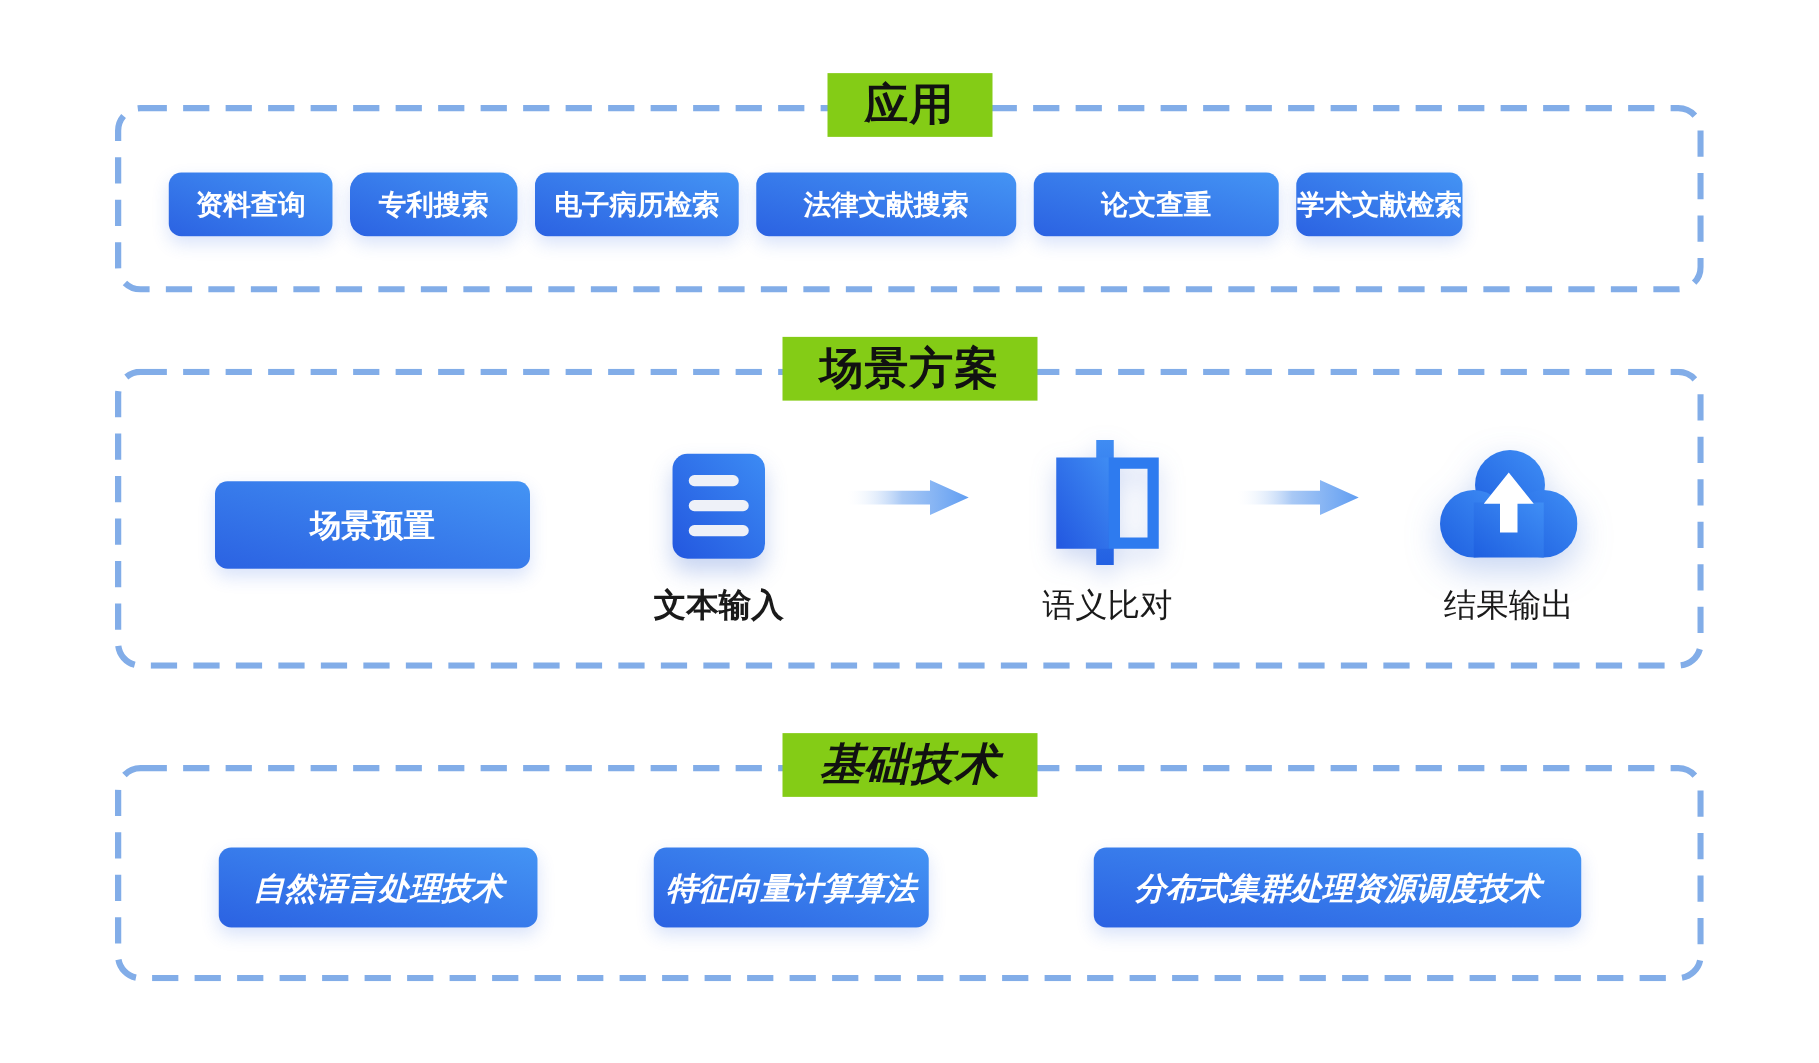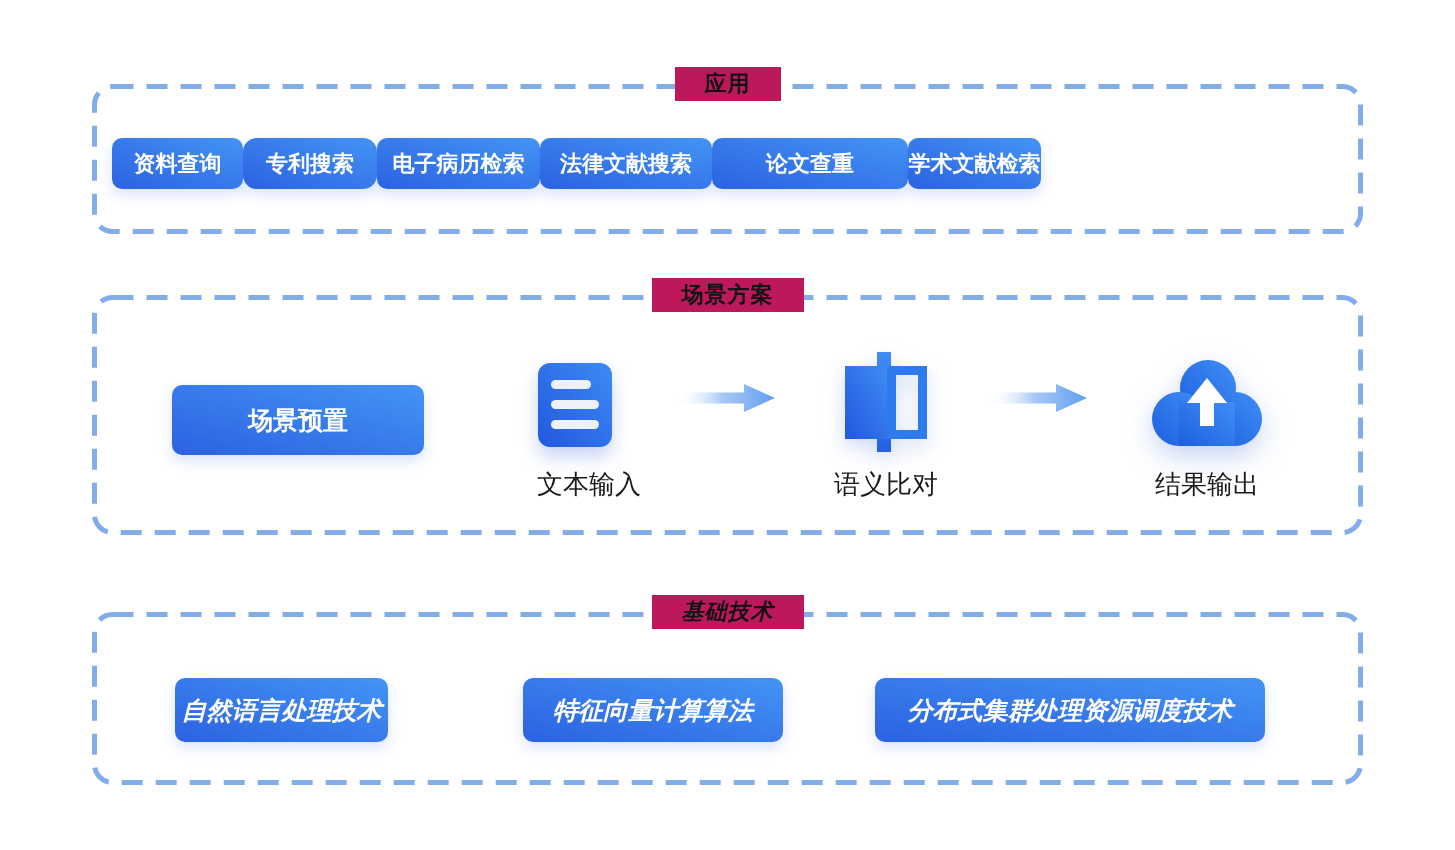--- a/index.html
+++ b/index.html
@@ -9,52 +9,52 @@
   .section { position: absolute; left: 92px; width: 1271px; }
   #section-applications { top: 84px;  height: 150px; }
   #section-scenario     { top: 295px; height: 240px; }
   #section-technology   { top: 612px; height: 173px; font-style: italic; }
 
   .dash-border { position: absolute; inset: 0; width: 100%; height: 100%; }
 
   .section-title {
     position: absolute; top: 0; left: 50%;
     transform: translate(-50%, -50%);
-    background: #be185d; padding: 2px 30px;
-    font-size: 22px; font-weight: 700; color: #111111;
+    background: #84cc16; padding: 2px 30px;
+    font-size: 35px; font-weight: 700; color: #111111;
     white-space: nowrap; z-index: 2; letter-spacing: 1px;
   }
 
   .pill {
     display: flex; align-items: center; justify-content: center;
     color: #ffffff; font-weight: 700;
     background: linear-gradient(to top right, #2b62e2, #4494f4);
     border-radius: 10px;
     box-shadow: 0 6px 14px rgba(43, 98, 226, 0.18);
   }
 
   
-  .app-row { position: absolute; left: 20px; top: 54px; display: flex; }
+  .app-row { position: absolute; left: 43px; top: 54px; display: flex; gap: 14px; }
   .app-row .pill { height: 51px; font-size: 22px; }
   .app-row .pill:nth-child(1) { width: 131px; }
   .app-row .pill:nth-child(2) { width: 134px; border-radius: 14px; }
   .app-row .pill:nth-child(3) { width: 163px; font-family: Liberation Mono, monospace; }
-  .app-row .pill:nth-child(4) { width: 172px; }
+  .app-row .pill:nth-child(4) { width: 208px; }
   .app-row .pill:nth-child(5) { width: 196px; }
   .app-row .pill:nth-child(6) { width: 133px; }
   .app-row .pill:nth-child(7) { width: 133px; }
 
   
   .preset-btn { position: absolute; left: 80px; top: 90px; width: 252px; height: 70px; font-size: 25px; }
 
   .flow-label {
     position: absolute; top: 172px; width: 160px;
     text-align: center; font-size: 26px; font-weight: 500; color: #1a1a1a;
   }
-  #label-text-input    { left: 417px; }
+  #label-text-input    { left: 403px; font-weight: bold; }
   #label-compare       { left: 714px; }
   #label-result-output { left: 1035px; }
 
   .doc-icon {
     position: absolute; left: 446px; top: 68px; width: 74px; height: 84px;
     border-radius: 12px;
     background: linear-gradient(to top right, #2357df, #3c8bf4);
     box-shadow: 0 10px 18px rgba(59, 105, 208, 0.28);
   }
   .doc-icon span { position: absolute; left: 13px; height: 9px; border-radius: 5px; background: #eef1f8; }
@@ -73,22 +73,22 @@
 
   .cloud-icon { position: absolute; left: 1060px; top: 63px; width: 110px; height: 90px;
     filter: drop-shadow(0 10px 14px rgba(47, 102, 208, 0.28)); }
 
   .flow-arrow { position: absolute; top: 88px; width: 98px; height: 30px; }
   #flow-arrow-1 { left: 586px; }
   #flow-arrow-2 { left: 898px; }
 
   
   .tech-btn { position: absolute; top: 66px; height: 64px; font-size: 25px; }
-  #tech-btn-0 { left: 83px;  width: 213px; }
-  #tech-btn-1 { left: 431px; width: 260px; }
+  #tech-btn-0 { left: 83px;  width: 255px; }
+  #tech-btn-1 { left: 431px; width: 220px; }
   #tech-btn-2 { left: 783px; width: 390px; }
 </style>
 </head>
 <body>
 
 <svg width="0" height="0" style="position:absolute">
   <defs>
     <linearGradient id="arrow-grad" x1="0" y1="0" x2="1" y2="0">
       <stop offset="0" stop-color="#ffffff" stop-opacity="0.15"></stop>
       <stop offset="0.45" stop-color="#a9c9f5"></stop>

